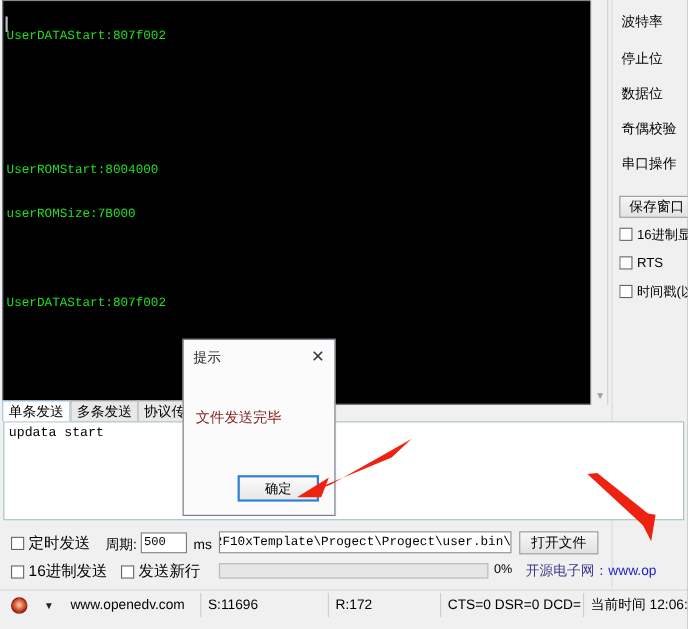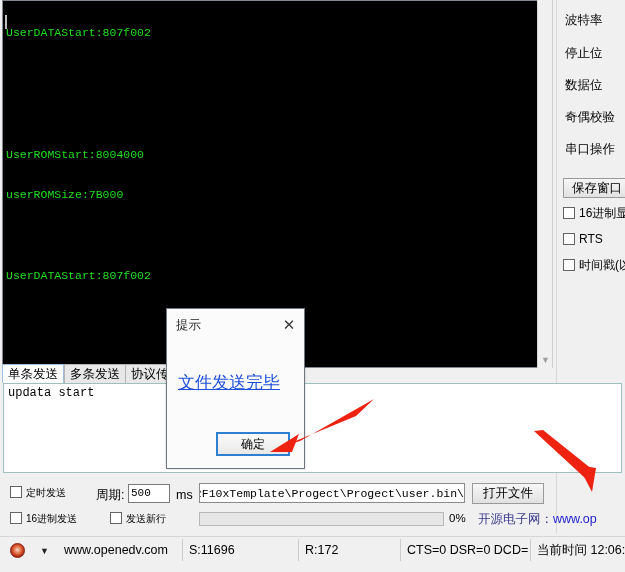--- a/index.html
+++ b/index.html
@@ -148,22 +148,23 @@
     font-family: "Liberation Mono", "DejaVu Sans Mono", monospace;
     font-size: 12px;
     color: #000;
     white-space: pre;
   }
 
   
   .ctl-check {
     position: absolute;
     display: flex;
+    align-items: center;
     height: 16px;
-    font-size: 10px;
+    font-size: 14px;
     white-space: nowrap;
   }
   .lbl {
     position: absolute;
     font-size: 12.5px;
     white-space: nowrap;
   }
   .num-input {
     position: absolute;
     background: #fff;
@@ -284,23 +285,22 @@
     right: 6px; top: 6px;
     width: 18px; height: 18px;
     display: flex; align-items: center; justify-content: center;
     font-size: 15px;
     color: #3a3a3a;
     line-height: 1;
   }
   .dlg-msg {
     position: absolute;
     left: 11px; top: 62px;
-    font-size: 17px;
-    color: #1d4ed8;
-    text-decoration: underline;
+    font-size: 13px;
+    color: #7f1d1d;
   }
   .dlg-ok {
     position: absolute;
     left: 49px; top: 123px;
     width: 74px; height: 24px;
     background: linear-gradient(#fafafa, #e8e8e8);
     border: 2px solid #2f7fd0;
     font-size: 12px;
     text-align: center;
     line-height: 20px;

